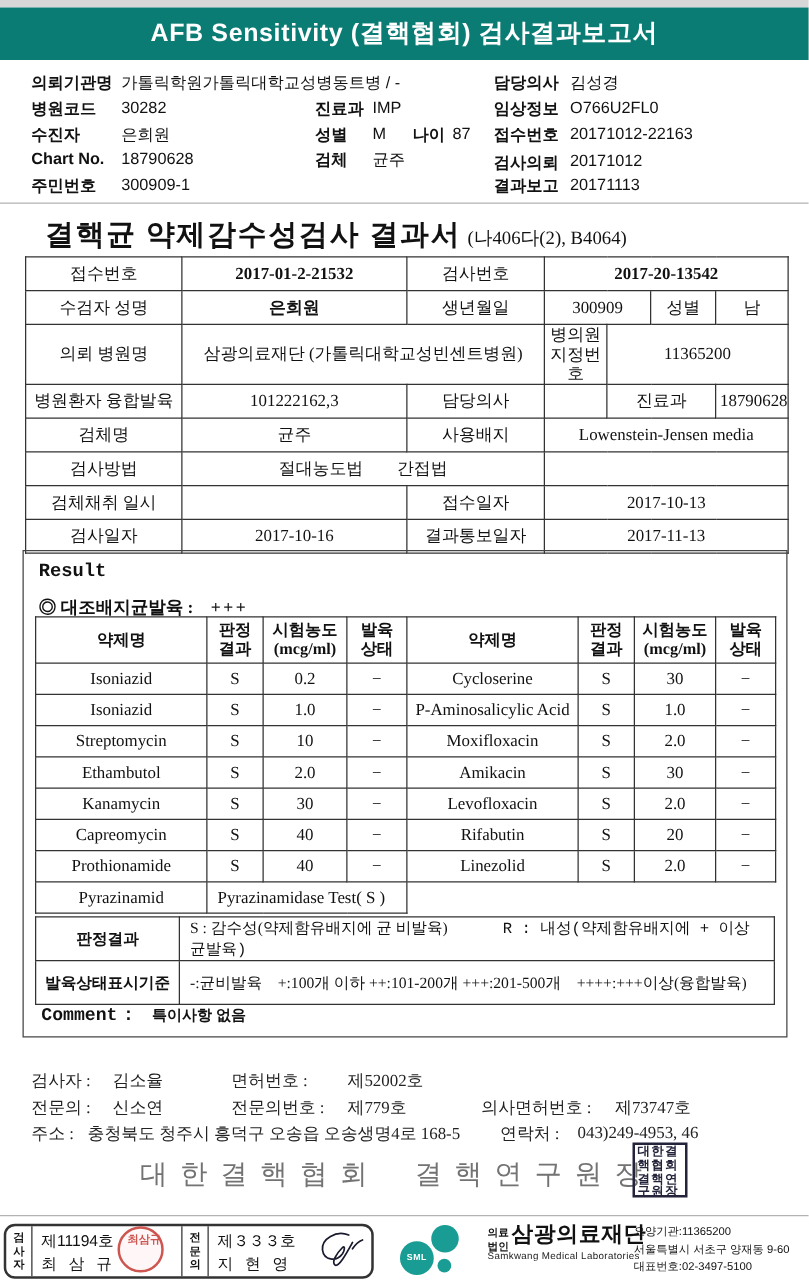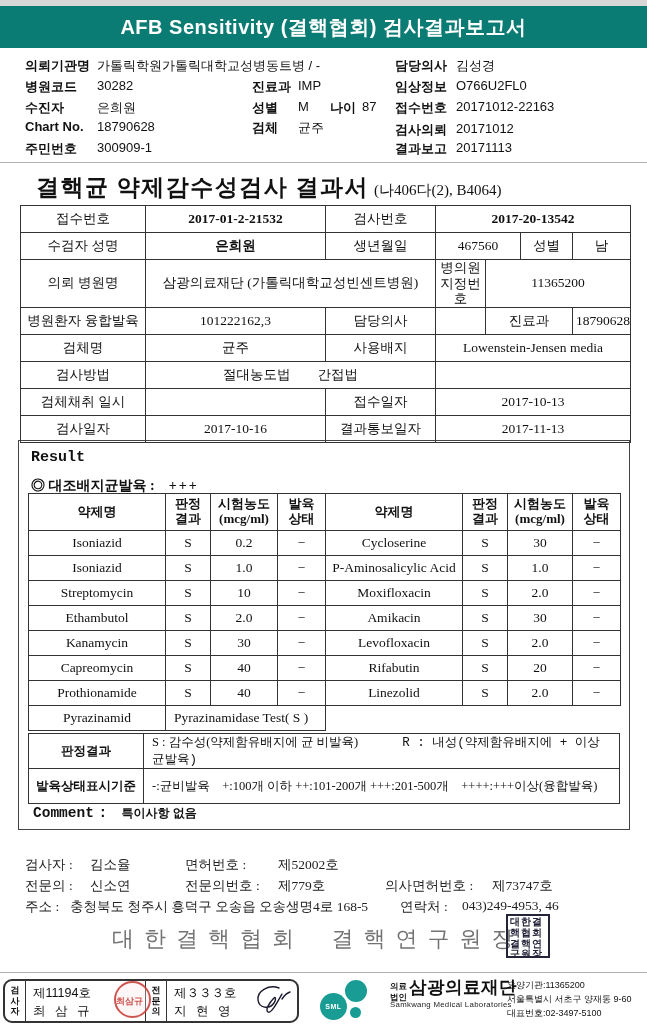--- a/index.html
+++ b/index.html
@@ -59,23 +59,23 @@
   .fbox{position:absolute;left:3px;top:979px;width:296px;height:44px;border:2px solid #333;
         border-radius:9px;box-sizing:border-box;display:flex;overflow:visible;}
   .fcol{width:20px;font-size:9px;display:flex;align-items:center;justify-content:center;
         white-space:pre-line;text-align:center;line-height:1.15;font-weight:bold;}
   .fcol.first{border-right:1.5px solid #333;}
   .fcol.mid{border-left:1.5px solid #333;border-right:1.5px solid #333;}
   .fcell{position:relative;padding:3px 0 0 7px;font-size:12.5px;line-height:1.45;}
   .fcell .nm{letter-spacing:3px;}
   .fcell1{width:112px;}
   .fcell2{flex:1;}
-  .seal-red{position:absolute;left:88px;top:0px;width:37px;height:37px;border-radius:50%;
+  .seal-red{position:absolute;left:68px;top:0px;width:37px;height:37px;border-radius:50%;
             border:2.5px solid #c9443f;box-sizing:border-box;color:#c9443f;font-size:9px;font-weight:bold;
-            line-height:1.2;word-break:break-all;text-align:left;padding-top:13px;opacity:.9;
+            line-height:1.2;word-break:break-all;text-align:right;padding-top:3px;opacity:.9;
             background:rgba(255,230,228,.35);}
   .sig-svg{position:absolute;right:4px;top:2px;}
   .sml-logo{position:absolute;left:318px;top:980px;width:66px;height:46px;}
   .sml-logo .c{position:absolute;border-radius:50%;background:#189c93;}
   .c1{left:2px;top:13px;width:27px;height:27px;color:#fff;font-size:7px;font-weight:bold;
       text-align:center;line-height:27px;letter-spacing:.5px;}
   .c2{left:27px;top:0px;width:22px;height:22px;}
   .c3{left:32px;top:27px;width:11px;height:11px;}
   .co-prefix{position:absolute;left:390px;top:981px;font-size:8.5px;font-weight:bold;
              white-space:pre-line;line-height:1.25;}
@@ -142,21 +142,21 @@
         <tr>
       <td>접수번호</td>
       <td class="b">2017-01-2-21532</td>
       <td>검사번호</td>
       <td colspan="4" class="b">2017-20-13542</td>
     </tr>
     <tr>
       <td>수검자 성명</td>
       <td class="b">은희원</td>
       <td>생년월일</td>
-      <td colspan="2">467560</td>
+      <td colspan="2">300909</td>
       <td>성별</td>
       <td>남</td>
     </tr>
     <tr>
       <td>의뢰 병원명</td>
       <td colspan="2">삼광의료재단 (가톨릭대학교성빈센트병원)</td>
       <td class="tiny">병의원
 지정번호</td>
       <td colspan="3">11365200</td>
     </tr>

